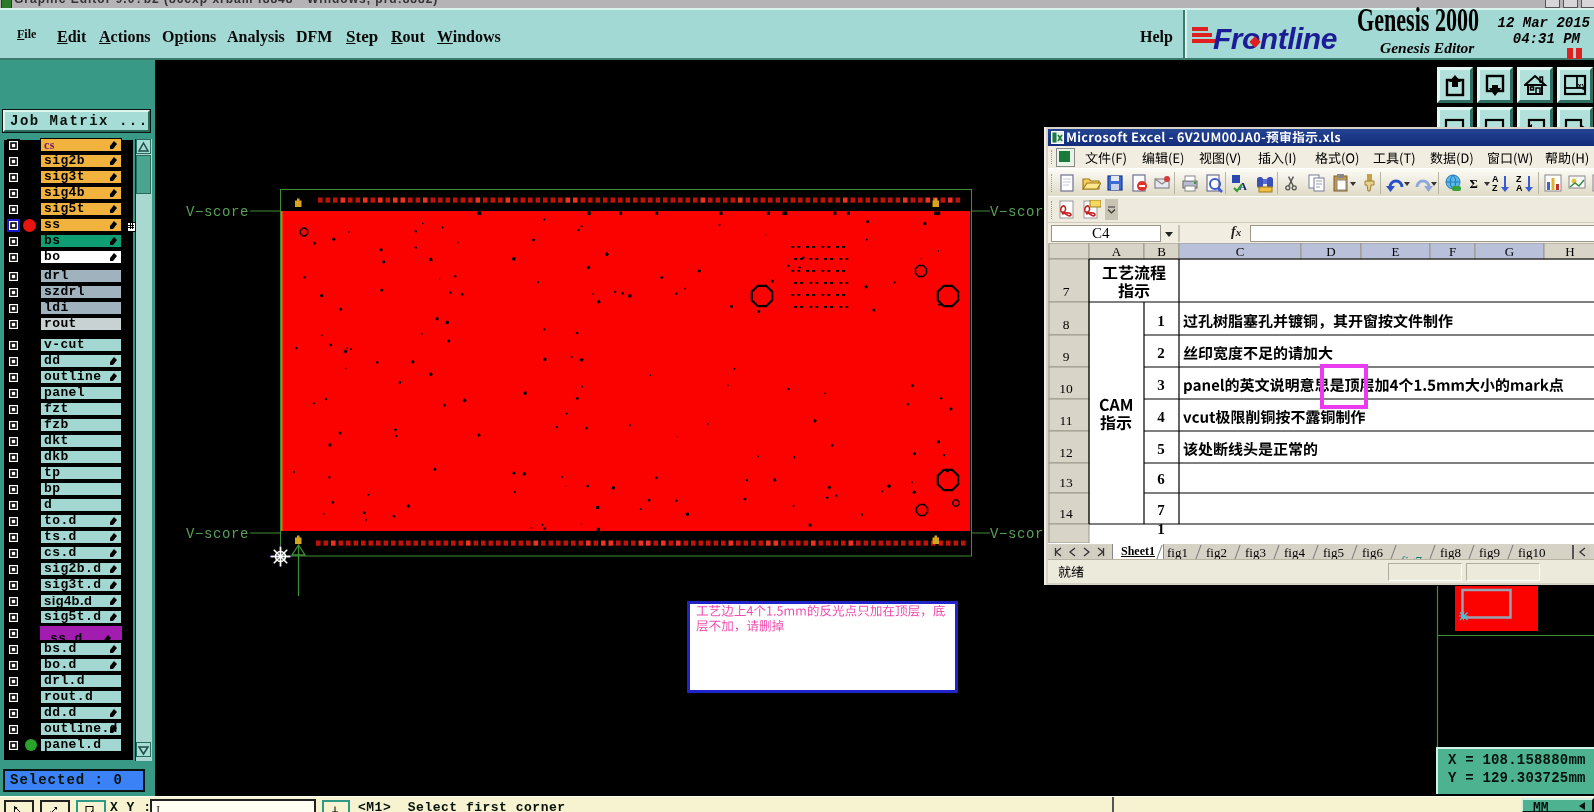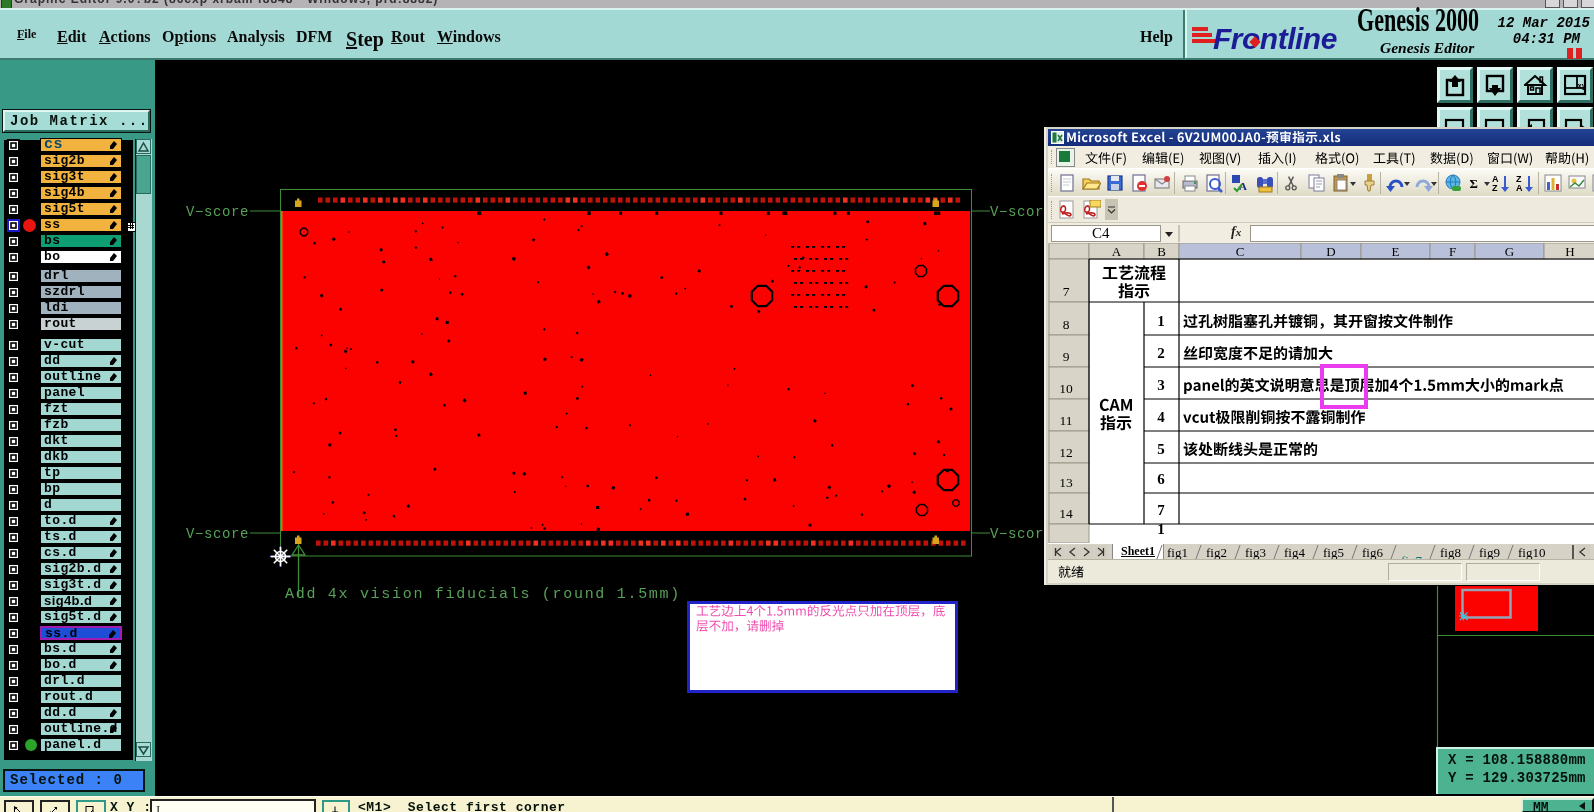--- a/index.html
+++ b/index.html
@@ -13,21 +13,21 @@
       <div class="abs" style="left:1563px;top:0px;width:13px;height:7px;background:#d8d6d8;border:1px solid #555;border-top:none"></div>
       <div class="abs" style="left:1581px;top:0px;width:13px;height:7px;background:#d8d6d8;border:1px solid #555;border-top:none"></div>
     </div>
     <div class="abs" style="left:0;top:8px;width:1594px;height:52px;background:#a3d9d4;border-top:2px solid #d9f4ee;border-bottom:2px solid #3c7a6e;box-sizing:border-box">
       <div class="abs" style="left:17px;top:17px;white-space:nowrap;font-family:'Liberation Serif', serif;font-size:12px;font-weight:bold;color:#0a0a0a;line-height:1.2"><u>F</u>ile</div>
       <div class="abs" style="left:57px;top:17px;white-space:nowrap;font-family:'Liberation Serif', serif;font-size:16px;font-weight:bold;color:#0a0a0a;line-height:1.2"><u>E</u>dit</div>
       <div class="abs" style="left:99px;top:17px;white-space:nowrap;font-family:'Liberation Serif', serif;font-size:16px;font-weight:bold;color:#0a0a0a;line-height:1.2"><u>A</u>ctions</div>
       <div class="abs" style="left:162px;top:17px;white-space:nowrap;font-family:'Liberation Serif', serif;font-size:16px;font-weight:bold;color:#0a0a0a;line-height:1.2">O<u>p</u>tions</div>
       <div class="abs" style="left:227px;top:17px;white-space:nowrap;font-family:'Liberation Serif', serif;font-size:16px;font-weight:bold;color:#0a0a0a;line-height:1.2">Analysis</div>
       <div class="abs" style="left:296px;top:17px;white-space:nowrap;font-family:'Liberation Serif', serif;font-size:16px;font-weight:bold;color:#0a0a0a;line-height:1.2">DFM</div>
-      <div class="abs" style="left:346px;top:17px;white-space:nowrap;font-family:'Liberation Serif', serif;font-size:20px;font-weight:bold;color:#0a0a0a;line-height:1.2"><u>S</u>tep</div>
+      <div class="abs" style="left:346px;top:17px;white-space:nowrap;font-family:'Liberation Serif', serif;font-size:17px;font-weight:bold;color:#0a0a0a;line-height:1.2"><u>S</u>tep</div>
       <div class="abs" style="left:391px;top:17px;white-space:nowrap;font-family:'Liberation Serif', serif;font-size:16px;font-weight:bold;color:#0a0a0a;line-height:1.2"><u>R</u>out</div>
       <div class="abs" style="left:437px;top:17px;white-space:nowrap;font-family:'Liberation Serif', serif;font-size:16px;font-weight:bold;color:#0a0a0a;line-height:1.2"><u>W</u>indows</div>
       <div class="abs" style="left:1140px;top:17px;white-space:nowrap;font-family:'Liberation Serif', serif;font-size:16px;font-weight:bold;color:#0a0a0a;line-height:1.2">Help</div>
       <div class="abs" style="left:1183px;top:0px;width:2px;height:48px;background:#3c7a6e"></div>
       <div class="abs" style="left:1185px;top:0px;width:2px;height:48px;background:#d9f4ee"></div>
       <div class="abs" style="left:1192px;top:17px;width:16px;height:4px;background:#e02020"></div>
       <div class="abs" style="left:1192px;top:23px;width:20px;height:4px;background:#e02020"></div>
       <div class="abs" style="left:1192px;top:29px;width:24px;height:4px;background:#e02020"></div>
       <div class="abs" style="left:1213px;top:14px;white-space:nowrap;font-family:'Liberation Sans', sans-serif;font-size:30px;font-weight:bold;font-style:italic;color:#1c1c96;letter-spacing:-0.5px;line-height:1">Frontline</div>
       <div class="abs" style="left:1251px;top:28px;width:8px;height:8px;background:#e02020;transform:rotate(45deg)"></div>
@@ -43,21 +43,21 @@
         <div class="abs" style="left:0;top:0;width:147px;height:22px;border-top:2px solid #ddf6f0;border-left:2px solid #ddf6f0;border-right:2px solid #2b685c;border-bottom:2px solid #2b685c;box-sizing:border-box"></div>
         <div class="abs mono" style="left:7px;top:3px;font-size:14px;letter-spacing:1.5px">Job Matrix ...</div>
       </div>
       <div class="abs" style="left:0px;top:76px;width:155px;height:628px;background:#389a86">
         <div class="abs" style="left:4px;top:4px;width:129px;height:620px;background:#000"></div>
         <svg class="abs" style="left:7px;top:2.5px" width="13" height="13">
           <rect x="1" y="1" width="11" height="11" fill="#fff" stroke="#000" stroke-width="2"></rect>
           <rect x="4" y="4" width="5" height="5" fill="none" stroke="#000" stroke-width="1.6"></rect>
         </svg>
         <div class="abs" style="left:40px;top:2.3px;width:82px;height:13.6px;background:#f2b23e;border:1px solid #000;box-sizing:border-box">
-          <div style="position:absolute;left:3px;top:0px;white-space:nowrap;font-family:Liberation Mono, monospace;font-size:15px;font-weight:bold;letter-spacing:0.4px;color:#0c4a6e;line-height:12px">cs</div>
+          <div style="position:absolute;left:3px;top:0px;white-space:nowrap;font-family:Liberation Serif, serif;font-size:12px;font-weight:bold;letter-spacing:0.4px;color:#701a75;line-height:12px">cs</div>
           <svg style="position:absolute;right:3px;top:2px" width="9" height="9" viewBox="0 0 9 9">
             <path d="M1 8 L1 5 L5 0 L8 3 L4 8 Z" fill="#000"></path>
           </svg>
         </div>
         <svg class="abs" style="left:7px;top:18.5px" width="13" height="13">
           <rect x="1" y="1" width="11" height="11" fill="#fff" stroke="#000" stroke-width="2"></rect>
           <rect x="4" y="4" width="5" height="5" fill="none" stroke="#000" stroke-width="1.6"></rect>
         </svg>
         <div class="abs" style="left:40px;top:18.3px;width:82px;height:13.6px;background:#f2b23e;border:1px solid #000;box-sizing:border-box">
           <div style="position:absolute;left:3px;top:0px;white-space:nowrap;font-family:'Liberation Mono', monospace;font-size:13px;font-weight:bold;letter-spacing:0.4px;color:#000;line-height:12px">sig2b</div>
@@ -310,21 +310,21 @@
         <div class="abs" style="left:40px;top:474.3px;width:82px;height:13.6px;background:#a3d8d2;border:1px solid #000;box-sizing:border-box">
           <div style="position:absolute;left:3px;top:0px;white-space:nowrap;font-family:'Liberation Mono', monospace;font-size:13px;font-weight:bold;letter-spacing:0.4px;color:#000;line-height:12px">sig5t.d</div>
           <svg style="position:absolute;right:3px;top:2px" width="9" height="9" viewBox="0 0 9 9">
             <path d="M1 8 L1 5 L5 0 L8 3 L4 8 Z" fill="#000"></path>
           </svg>
         </div>
         <svg class="abs" style="left:7px;top:490.5px" width="13" height="13">
           <rect x="1" y="1" width="11" height="11" fill="#fff" stroke="#000" stroke-width="2"></rect>
           <rect x="4" y="4" width="5" height="5" fill="none" stroke="#000" stroke-width="1.6"></rect>
         </svg>
-        <div class="abs" style="left:40px;top:490.3px;width:82px;height:13.6px;background:#1d4ed8;border:2px solid #a21caf;box-sizing:border-box">
+        <div class="abs" style="left:40px;top:490.3px;width:82px;height:13.6px;background:#14b8a6;border:7px solid #a21caf;box-sizing:border-box">
           <div style="position:absolute;left:3px;top:0px;white-space:nowrap;font-family:'Liberation Mono', monospace;font-size:13px;font-weight:bold;letter-spacing:0.4px;color:#000;line-height:12px">ss.d</div>
           <svg style="position:absolute;right:3px;top:2px" width="9" height="9" viewBox="0 0 9 9">
             <path d="M1 8 L1 5 L5 0 L8 3 L4 8 Z" fill="#000"></path>
           </svg>
         </div>
         <svg class="abs" style="left:7px;top:506.5px" width="13" height="13">
           <rect x="1" y="1" width="11" height="11" fill="#fff" stroke="#000" stroke-width="2"></rect>
           <rect x="4" y="4" width="5" height="5" fill="none" stroke="#000" stroke-width="1.6"></rect>
         </svg>
         <div class="abs" style="left:40px;top:506.3px;width:82px;height:13.6px;background:#a3d8d2;border:1px solid #000;box-sizing:border-box">
@@ -817,21 +817,20 @@
       <line x1="280.5" y1="556.5" x2="271.0" y2="556.5" stroke="#fff" stroke-width="1.6"></line>
       <line x1="280.5" y1="556.5" x2="273.8" y2="549.8" stroke="#fff" stroke-width="1.6"></line>
       <line x1="280.5" y1="556.5" x2="280.5" y2="547.0" stroke="#fff" stroke-width="1.6"></line>
       <line x1="280.5" y1="556.5" x2="287.2" y2="549.8" stroke="#fff" stroke-width="1.6"></line>
       <circle cx="280.5" cy="556.5" r="5" fill="none" stroke="#fff" stroke-width="1.6"></circle>
     </svg>
     <div class="abs" style="left:186px;top:204px;font:14px 'Liberation Mono', monospace;color:#58a058;letter-spacing:0.6px">V−score</div>
     <div class="abs" style="left:990px;top:204px;font:14px 'Liberation Mono', monospace;color:#58a058;letter-spacing:0.6px">V−score</div>
     <div class="abs" style="left:186px;top:526px;font:14px 'Liberation Mono', monospace;color:#58a058;letter-spacing:0.6px">V−score</div>
     <div class="abs" style="left:990px;top:526px;font:14px 'Liberation Mono', monospace;color:#58a058;letter-spacing:0.6px">V−score</div>
-    <div class="abs" style="left:285px;top:586px;font:15px 'Liberation Mono', monospace;color:#58a058;letter-spacing:1.7px">Add 4x vision fiducials (round 1.5mm)</div>
     <div class="abs" style="left:687px;top:601px;width:271px;height:92px;background:#fff;border:3px solid #2024c8;box-sizing:border-box"></div>
     <svg style="position:absolute;left:696px;top:600.5px;overflow:visible" width="253" height="17" viewBox="0 -14.5 253 17">
       <path d="M0.7 -0.9V0H12V-0.9H6.8V-8.2H11.3V-9.2H1.3V-8.2H5.7V-0.9Z M14.5 -6.2V-5.4H20.2C15 -2.2 14.7 -1.4 14.7 -0.7C14.7 0.1 15.5 0.7 17 0.7H22.4C23.7 0.7 24.2 0.3 24.3 -1.8C24 -1.9 23.7 -2 23.4 -2.1C23.4 -0.5 23.2 -0.2 22.5 -0.2H16.9C16.2 -0.2 15.7 -0.4 15.7 -0.8C15.7 -1.3 16.1 -2 22.4 -5.7C22.5 -5.7 22.6 -5.7 22.6 -5.8L22 -6.3L21.8 -6.2ZM20.6 -10.6V-9.2H17.2V-10.6H16.2V-9.2H13.3V-8.3H16.2V-7.2H17.2V-8.3H20.6V-7.2H21.5V-8.3H24.3V-9.2H21.5V-10.6Z M26.2 -9.9C26.9 -9.2 27.8 -8.3 28.2 -7.7L28.9 -8.3C28.5 -8.9 27.7 -9.8 27 -10.4ZM32.2 -10.4C32.2 -9.7 32.1 -9 32.1 -8.3H29.5V-7.4H32C31.8 -5 31.2 -3 29.1 -1.8C29.4 -1.6 29.7 -1.3 29.8 -1.1C32.1 -2.5 32.8 -4.7 33 -7.4H35.8C35.7 -3.9 35.5 -2.5 35.2 -2.2C35 -2 34.9 -2 34.7 -2C34.4 -2 33.7 -2 32.9 -2.1C33.1 -1.8 33.2 -1.4 33.3 -1.1C33.9 -1.1 34.7 -1 35 -1.1C35.5 -1.1 35.7 -1.2 36 -1.5C36.4 -2.1 36.6 -3.6 36.8 -7.9C36.8 -8 36.8 -8.3 36.8 -8.3H33.1C33.1 -9 33.2 -9.7 33.2 -10.4ZM28.3 -6.3H25.7V-5.4H27.4V-1.5C26.8 -1.2 26.2 -0.6 25.5 0.1L26.2 1C26.8 0.2 27.4 -0.7 27.8 -0.7C28.1 -0.7 28.5 -0.2 29.1 0.2C30 0.7 31 0.9 32.7 0.9C33.9 0.9 36.3 0.8 37.2 0.7C37.2 0.4 37.3 -0.1 37.5 -0.3C36.2 -0.2 34.3 -0.1 32.7 -0.1C31.2 -0.1 30.1 -0.2 29.3 -0.7C28.9 -1 28.6 -1.2 28.3 -1.4Z M43.2 -10.4V-0.5H38.4V0.4H49.8V-0.5H44.2V-5.6H48.9V-6.5H44.2V-10.4Z M54.7 0H55.8V-2.5H57V-3.5H55.8V-9.2H54.5L50.7 -3.3V-2.5H54.7ZM54.7 -3.5H51.8L54 -6.6C54.2 -7.1 54.5 -7.5 54.7 -8H54.7C54.7 -7.5 54.7 -6.8 54.7 -6.3Z M63.2 -6.9V1H64.2V-6.9ZM63.8 -10.6C62.5 -8.5 60.2 -6.7 57.8 -5.6C58.1 -5.4 58.4 -5 58.5 -4.8C60.5 -5.7 62.3 -7.2 63.7 -8.9C65.4 -6.9 67 -5.7 68.9 -4.7C69.1 -5 69.4 -5.4 69.6 -5.6C67.7 -6.5 65.9 -7.7 64.3 -9.7L64.6 -10.2Z M71.1 0H76.2V-1H74.3V-9.2H73.4C72.9 -8.9 72.3 -8.7 71.5 -8.6V-7.8H73.2V-1H71.1Z M78.7 0.2C79.2 0.2 79.6 -0.2 79.6 -0.7C79.6 -1.2 79.2 -1.6 78.7 -1.6C78.3 -1.6 77.9 -1.2 77.9 -0.7C77.9 -0.2 78.3 0.2 78.7 0.2Z M83.8 0.2C85.3 0.2 86.8 -1 86.8 -3C86.8 -5 85.6 -5.9 84 -5.9C83.5 -5.9 83.1 -5.8 82.6 -5.6L82.9 -8.3H86.4V-9.2H81.9L81.6 -4.9L82.2 -4.5C82.7 -4.9 83.1 -5.1 83.7 -5.1C84.9 -5.1 85.6 -4.3 85.6 -3C85.6 -1.6 84.8 -0.8 83.7 -0.8C82.6 -0.8 81.9 -1.3 81.4 -1.8L80.8 -1.1C81.5 -0.4 82.3 0.2 83.8 0.2Z M88.6 0H89.8V-5C90.4 -5.7 91 -6 91.5 -6C92.4 -6 92.8 -5.5 92.8 -4.2V0H93.9V-5C94.6 -5.7 95.1 -6 95.7 -6C96.5 -6 96.9 -5.5 96.9 -4.2V0H98.1V-4.3C98.1 -6.1 97.4 -7 96 -7C95.2 -7 94.5 -6.5 93.7 -5.7C93.5 -6.5 92.9 -7 91.9 -7C91 -7 90.3 -6.5 89.7 -5.8H89.7L89.6 -6.8H88.6Z M100.3 0H101.5V-5C102.1 -5.7 102.7 -6 103.2 -6C104.1 -6 104.5 -5.5 104.5 -4.2V0H105.6V-5C106.2 -5.7 106.8 -6 107.3 -6C108.2 -6 108.6 -5.5 108.6 -4.2V0H109.7V-4.3C109.7 -6.1 109.1 -7 107.7 -7C106.8 -7 106.1 -6.5 105.4 -5.7C105.1 -6.5 104.6 -7 103.5 -7C102.7 -7 102 -6.5 101.4 -5.8H101.4L101.3 -6.8H100.3Z M117.8 -5.3C118.5 -4.4 119.3 -3.1 119.7 -2.4L120.5 -2.9C120.1 -3.6 119.2 -4.9 118.5 -5.7ZM113.8 -10.6C113.7 -10 113.5 -9.2 113.3 -8.6H111.9V0.7H112.8V-0.3H116.3V-8.6H114.2C114.4 -9.1 114.6 -9.8 114.9 -10.4ZM112.8 -7.7H115.4V-5.1H112.8ZM112.8 -1.2V-4.2H115.4V-1.2ZM118.4 -10.6C117.9 -8.9 117.3 -7.2 116.4 -6C116.6 -5.9 117 -5.6 117.2 -5.5C117.6 -6.1 118 -6.9 118.4 -7.7H121.6C121.5 -2.7 121.2 -0.7 120.8 -0.3C120.7 -0.1 120.6 -0.1 120.3 -0.1C120 -0.1 119.3 -0.1 118.4 -0.2C118.6 0.1 118.7 0.5 118.7 0.7C119.4 0.8 120.2 0.8 120.6 0.8C121.1 0.7 121.4 0.6 121.6 0.2C122.1 -0.4 122.3 -2.3 122.5 -8.1C122.5 -8.2 122.5 -8.6 122.5 -8.6H118.7C118.9 -9.2 119.1 -9.8 119.3 -10.4Z M133.5 -10.5C131.7 -10 128.4 -9.6 125.5 -9.5V-6.1C125.5 -4.2 125.4 -1.4 124.1 0.5C124.3 0.6 124.8 0.9 124.9 1C126.2 -0.9 126.5 -3.7 126.5 -5.8H127.4C127.9 -4.2 128.8 -2.8 129.9 -1.7C128.7 -0.9 127.5 -0.3 126.1 0.1C126.3 0.3 126.5 0.7 126.7 0.9C128.1 0.5 129.4 -0.1 130.6 -1C131.7 -0.2 133 0.5 134.6 0.9C134.8 0.6 135 0.3 135.2 0.1C133.7 -0.3 132.4 -0.9 131.3 -1.7C132.6 -2.9 133.6 -4.4 134.2 -6.5L133.5 -6.8L133.3 -6.7H126.5V-8.7C129.3 -8.8 132.3 -9.1 134.3 -9.7ZM132.9 -5.8C132.4 -4.4 131.6 -3.2 130.6 -2.3C129.6 -3.2 128.8 -4.4 128.3 -5.8Z M137.8 -9.7C138.4 -8.7 139 -7.3 139.2 -6.5L140.2 -6.9C139.9 -7.7 139.3 -9 138.6 -10ZM146 -10.1C145.7 -9.1 145 -7.7 144.4 -6.9L145.3 -6.5C145.8 -7.4 146.5 -8.7 147 -9.8ZM141.8 -10.6V-5.8H136.7V-4.9H140.1C139.9 -2.5 139.4 -0.7 136.4 0.2C136.7 0.4 136.9 0.8 137 1C140.2 -0 140.8 -2.1 141.1 -4.9H143.4V-0.4C143.4 0.7 143.7 1 144.8 1C145.1 1 146.4 1 146.7 1C147.7 1 148 0.4 148.1 -1.6C147.8 -1.7 147.4 -1.9 147.2 -2C147.2 -0.2 147.1 0.1 146.6 0.1C146.3 0.1 145.2 0.1 145 0.1C144.5 0.1 144.4 0 144.4 -0.4V-4.9H148V-5.8H142.8V-10.6Z M151.6 -5.9H158.2V-3.6H151.6ZM152.9 -1.6C153.1 -0.8 153.2 0.3 153.2 0.9L154.1 0.8C154.1 0.2 154 -0.9 153.8 -1.7ZM155.5 -1.6C155.9 -0.8 156.3 0.2 156.4 0.9L157.3 0.6C157.2 0 156.8 -1 156.4 -1.8ZM158.1 -1.7C158.7 -0.9 159.4 0.2 159.7 0.9L160.6 0.5C160.3 -0.2 159.6 -1.2 158.9 -2ZM150.8 -2C150.5 -1 149.8 0 149.1 0.6L150 1C150.7 0.3 151.3 -0.7 151.7 -1.7ZM150.7 -6.8V-2.7H159.1V-6.8H155.3V-8.4H160.1V-9.2H155.3V-10.6H154.3V-6.8Z M168.7 -2.3C170 -1.3 171.5 0.1 172.3 1L173.1 0.4C172.3 -0.5 170.8 -1.8 169.5 -2.8ZM165.4 -2.7C164.7 -1.7 163.2 -0.4 161.8 0.4C162 0.5 162.4 0.8 162.6 1C164 0.2 165.5 -1.1 166.4 -2.4ZM164.2 -8.7H170.9V-4.8H164.2ZM163.2 -9.7V-3.9H171.9V-9.7Z M181 -9V0.8H181.9V-0.1H184.4V0.7H185.3V-9ZM181.9 -1V-8.1H184.4V-1ZM176.3 -10.4 176.3 -8.2H174.5V-7.3H176.2C176.1 -4.1 175.8 -1.3 174.2 0.4C174.4 0.5 174.7 0.8 174.9 1C176.6 -0.8 177 -3.9 177.2 -7.3H179.1C179 -2.4 178.9 -0.7 178.6 -0.3C178.5 -0.2 178.4 -0.1 178.2 -0.1C177.9 -0.1 177.4 -0.1 176.8 -0.2C177 0.1 177.1 0.5 177.1 0.8C177.6 0.8 178.2 0.8 178.6 0.8C178.9 0.7 179.2 0.6 179.4 0.3C179.8 -0.3 179.9 -2.1 180 -7.7C180 -7.8 180 -8.2 180 -8.2H177.2L177.2 -10.4Z M191.3 -10.6C191.2 -9.9 190.9 -9.3 190.7 -8.6H187.2V-7.7H190.3C189.5 -6.1 188.3 -4.6 186.9 -3.6C187 -3.4 187.3 -3 187.4 -2.7C187.9 -3.1 188.4 -3.5 188.8 -4V1H189.8V-5.1C190.4 -5.9 190.9 -6.8 191.3 -7.7H198.2V-8.6H191.7C191.9 -9.2 192.1 -9.8 192.3 -10.3ZM194 -7.1V-4.6H191.1V-3.8H194V-0.2H190.6V0.7H198.2V-0.2H194.9V-3.8H197.8V-4.6H194.9V-7.1Z M207.4 -6.2V-3.7C207.4 -2.4 207.1 -0.7 204 0.3C204.2 0.5 204.5 0.8 204.6 1C207.8 -0.2 208.3 -2.1 208.3 -3.7V-6.2ZM207.9 -1.1C208.8 -0.5 210 0.4 210.5 1L211.2 0.3C210.6 -0.3 209.4 -1.2 208.5 -1.8ZM205 -7.9V-2H205.9V-7H209.7V-2H210.6V-7.9H207.7L208.2 -9.2H211.1V-10H204.5V-9.2H207.2C207.1 -8.8 207 -8.3 206.8 -7.9ZM199.6 -9.7V-8.8H201.6V-0.6C201.6 -0.4 201.6 -0.4 201.3 -0.4C201.1 -0.4 200.5 -0.4 199.7 -0.4C199.8 -0.1 200 0.3 200.1 0.6C201.1 0.6 201.7 0.5 202 0.4C202.4 0.2 202.6 -0.1 202.6 -0.6V-8.8H204.3V-9.7Z M215.4 -5.7V-4.9H222.6V-5.7ZM214.3 -9.2H221.8V-7.6H214.3ZM213.3 -10V-6.3C213.3 -4.3 213.2 -1.5 212 0.5C212.2 0.6 212.7 0.8 212.9 1C214.1 -1.1 214.3 -4.2 214.3 -6.3V-6.8H222.8V-10ZM215.2 0.8C215.6 0.7 216.2 0.6 221.7 0.2C221.9 0.6 222.1 0.9 222.2 1.1L223.1 0.7C222.7 -0.1 221.8 -1.4 221.1 -2.4L220.3 -2C220.6 -1.6 220.9 -1 221.3 -0.5L216.4 -0.2C217.1 -0.9 217.8 -1.8 218.3 -2.7H223.5V-3.6H214.6V-2.7H217.1C216.6 -1.8 215.9 -0.9 215.6 -0.7C215.4 -0.3 215.1 -0.1 214.9 -0.1C215 0.2 215.2 0.6 215.2 0.8Z M226.2 1.3C227.5 0.9 228.4 -0.2 228.4 -1.5C228.4 -2.4 228 -3 227.3 -3C226.8 -3 226.3 -2.6 226.3 -2.1C226.3 -1.5 226.8 -1.2 227.3 -1.2L227.5 -1.2C227.4 -0.3 226.9 0.3 225.9 0.7Z M243.3 -2C243.8 -1.1 244.3 0.1 244.5 0.8L245.3 0.4C245 -0.3 244.5 -1.4 244 -2.3ZM240.4 0.9C240.6 0.7 241 0.5 243.5 -0.3C243.4 -0.5 243.4 -0.9 243.4 -1.1L241.5 -0.5V-3.6H244.7C245.2 -1 246.3 0.9 247.6 0.9C248.4 0.9 248.7 0.4 248.9 -1.4C248.7 -1.5 248.3 -1.6 248.1 -1.8C248.1 -0.6 248 -0 247.7 -0C246.9 -0 246.1 -1.4 245.6 -3.6H248.4V-4.4H245.4C245.3 -5.1 245.2 -5.9 245.2 -6.7C246.2 -6.8 247.1 -6.9 247.9 -7.1L247.2 -7.8C245.7 -7.5 242.9 -7.3 240.6 -7.2V-0.6C240.6 -0.2 240.3 0 240.1 0.1C240.2 0.3 240.4 0.6 240.4 0.9ZM244.5 -4.4H241.5V-6.4C242.4 -6.5 243.4 -6.5 244.3 -6.6C244.3 -5.8 244.4 -5.1 244.5 -4.4ZM242.8 -10.3C243 -10 243.2 -9.7 243.4 -9.3H238.3V-5.7C238.3 -3.8 238.3 -1.3 237.2 0.5C237.4 0.6 237.8 0.9 238 1.1C239.1 -0.9 239.3 -3.7 239.3 -5.7V-8.5H248.8V-9.3H244.4C244.3 -9.7 244 -10.2 243.7 -10.6Z" fill="#f049ae"></path>
     </svg>
     <svg style="position:absolute;left:696px;top:615.5px;overflow:visible" width="92" height="17" viewBox="0 -14.5 92 17">
       <path d="M3.8 -5.7V-4.9H11V-5.7ZM2.6 -9.2H10.2V-7.6H2.6ZM1.7 -10V-6.3C1.7 -4.3 1.6 -1.5 0.4 0.5C0.6 0.6 1 0.8 1.2 1C2.5 -1.1 2.6 -4.2 2.6 -6.3V-6.8H11.2V-10ZM3.6 0.8C4 0.7 4.6 0.6 10.1 0.2C10.3 0.6 10.5 0.9 10.6 1.1L11.5 0.7C11.1 -0.1 10.2 -1.4 9.5 -2.4L8.6 -2C9 -1.6 9.3 -1 9.7 -0.5L4.8 -0.2C5.5 -0.9 6.1 -1.8 6.7 -2.7H11.9V-3.6H3V-2.7H5.5C5 -1.8 4.3 -0.9 4 -0.7C3.8 -0.3 3.5 -0.1 3.3 -0.1C3.4 0.2 3.6 0.6 3.6 0.8Z M19.6 -6C21.1 -5 23 -3.5 23.9 -2.6L24.7 -3.3C23.8 -4.3 21.8 -5.7 20.3 -6.6ZM13.5 -9.7V-8.7H19.1C17.8 -6.6 15.7 -4.4 13.2 -3.2C13.4 -3 13.6 -2.6 13.8 -2.4C15.5 -3.3 17.1 -4.6 18.4 -6.1V1H19.4V-7.4C19.7 -7.8 20 -8.3 20.3 -8.7H24.3V-9.7Z M32.4 -9V0.8H33.3V-0.1H35.8V0.7H36.7V-9ZM33.3 -1V-8.1H35.8V-1ZM27.7 -10.4 27.6 -8.2H25.9V-7.3H27.6C27.5 -4.1 27.1 -1.3 25.6 0.4C25.8 0.5 26.1 0.8 26.3 1C28 -0.8 28.4 -3.9 28.5 -7.3H30.5C30.4 -2.4 30.2 -0.7 30 -0.3C29.9 -0.2 29.7 -0.1 29.5 -0.1C29.3 -0.1 28.8 -0.1 28.2 -0.2C28.3 0.1 28.4 0.5 28.5 0.8C29 0.8 29.6 0.8 30 0.8C30.3 0.7 30.6 0.6 30.8 0.3C31.2 -0.3 31.3 -2.1 31.4 -7.7C31.4 -7.8 31.4 -8.2 31.4 -8.2H28.6L28.6 -10.4Z M39.8 1.3C41.1 0.9 42 -0.2 42 -1.5C42 -2.4 41.6 -3 40.9 -3C40.4 -3 39.9 -2.6 39.9 -2.1C39.9 -1.5 40.4 -1.2 40.9 -1.2L41.1 -1.2C41 -0.3 40.5 0.3 39.5 0.7Z M51.7 -9.7C52.4 -9.1 53.2 -8.3 53.6 -7.8L54.3 -8.4C53.9 -9 53 -9.7 52.4 -10.3ZM50.9 -6.6V-5.7H52.8V-1.1C52.8 -0.6 52.4 -0.2 52.2 -0C52.4 0.2 52.6 0.6 52.7 0.8C52.9 0.5 53.2 0.3 55.4 -1.4C55.3 -1.6 55.1 -1.9 55 -2.2L53.7 -1.2V-6.6ZM56.6 -2.7H60.6V-1.6H56.6ZM56.6 -3.3V-4.3H60.6V-3.3ZM58.1 -10.6V-9.6H55.2V-8.9H58.1V-8.1H55.5V-7.4H58.1V-6.5H54.8V-5.8H62.5V-6.5H59.1V-7.4H61.7V-8.1H59.1V-8.9H62.1V-9.6H59.1V-10.6ZM55.7 -5V1H56.6V-0.9H60.6V-0.1C60.6 0.1 60.5 0.1 60.4 0.2C60.2 0.2 59.6 0.2 58.9 0.1C59.1 0.4 59.2 0.7 59.2 1C60.1 1 60.7 1 61 0.8C61.4 0.7 61.5 0.4 61.5 -0.1V-5Z M71.9 -9.2V-2.1H72.7V-9.2ZM73.8 -10.4V-0.1C73.8 0.1 73.7 0.2 73.5 0.2C73.4 0.2 72.8 0.2 72.2 0.2C72.4 0.4 72.5 0.8 72.5 1C73.3 1 73.8 1 74.2 0.8C74.5 0.7 74.6 0.5 74.6 -0.1V-10.4ZM63.6 -5.7V-4.8H64.4V-4.2C64.4 -2.6 64.3 -0.7 63.5 0.5C63.7 0.6 64 0.9 64.2 1C65 -0.3 65.2 -2.5 65.2 -4.2V-4.8H66.3V-0.2C66.3 -0 66.3 0 66.2 0C66 0 65.6 0.1 65.2 0C65.3 0.3 65.4 0.6 65.4 0.9C66.1 0.9 66.5 0.8 66.8 0.7C67 0.6 67.1 0.3 67.1 -0.1V-4.8H68V-4.7C68 -3 68 -0.9 67.2 0.6C67.4 0.7 67.8 0.9 67.9 1C68.7 -0.6 68.8 -3 68.8 -4.7V-4.8H70V-0.2C70 0 69.9 0 69.8 0.1C69.7 0.1 69.2 0.1 68.8 0C68.9 0.3 69 0.6 69 0.9C69.7 0.9 70.1 0.8 70.4 0.7C70.7 0.6 70.8 0.3 70.8 -0.1V-4.8H71.4V-5.7H70.8V-10.2H68V-5.7H67.1V-10.2H64.4V-5.7ZM65.2 -9.3H66.3V-5.7H65.2ZM68.8 -9.3H70V-5.7H68.8Z M81.4 -4.9H85.9V-3.8H81.4ZM81.4 -6.8H85.9V-5.7H81.4ZM77.7 -10.6V-8.1H76.2V-7.2H77.7V-4.4L76 -3.9L76.3 -3L77.7 -3.5V-0.2C77.7 0 77.6 0.1 77.5 0.1C77.3 0.1 76.7 0.1 76.2 0.1C76.3 0.3 76.4 0.7 76.4 0.9C77.3 0.9 77.8 0.9 78.2 0.8C78.5 0.6 78.6 0.4 78.6 -0.2V-3.8L80.1 -4.2L80 -5.1L78.6 -4.7V-7.2H80V-8.1H78.6V-10.6ZM80.5 -7.6V-3H83.2V-1.9H79.7V-1.1H83.2V1H84.1V-1.1H87.7V-1.9H84.1V-3H86.8V-7.6H84.1V-8.7H87.5V-9.5H84.1V-10.6H83.2V-7.6Z" fill="#f049ae"></path>
     </svg>
     <div class="abs" style="left:1434px;top:60px;width:160px;height:736px;background:#000">
       <div class="abs" style="left:2px;top:6px;width:38px;height:38px;background:#b2e0da;border:1px solid #000;box-sizing:border-box">
         <div style="position:absolute;left:0;top:0;width:36px;height:36px;border-top:3px solid #e2f8f4;border-left:3px solid #e2f8f4;border-right:3px solid #2e6e62;border-bottom:3px solid #2e6e62;box-sizing:border-box"></div>

